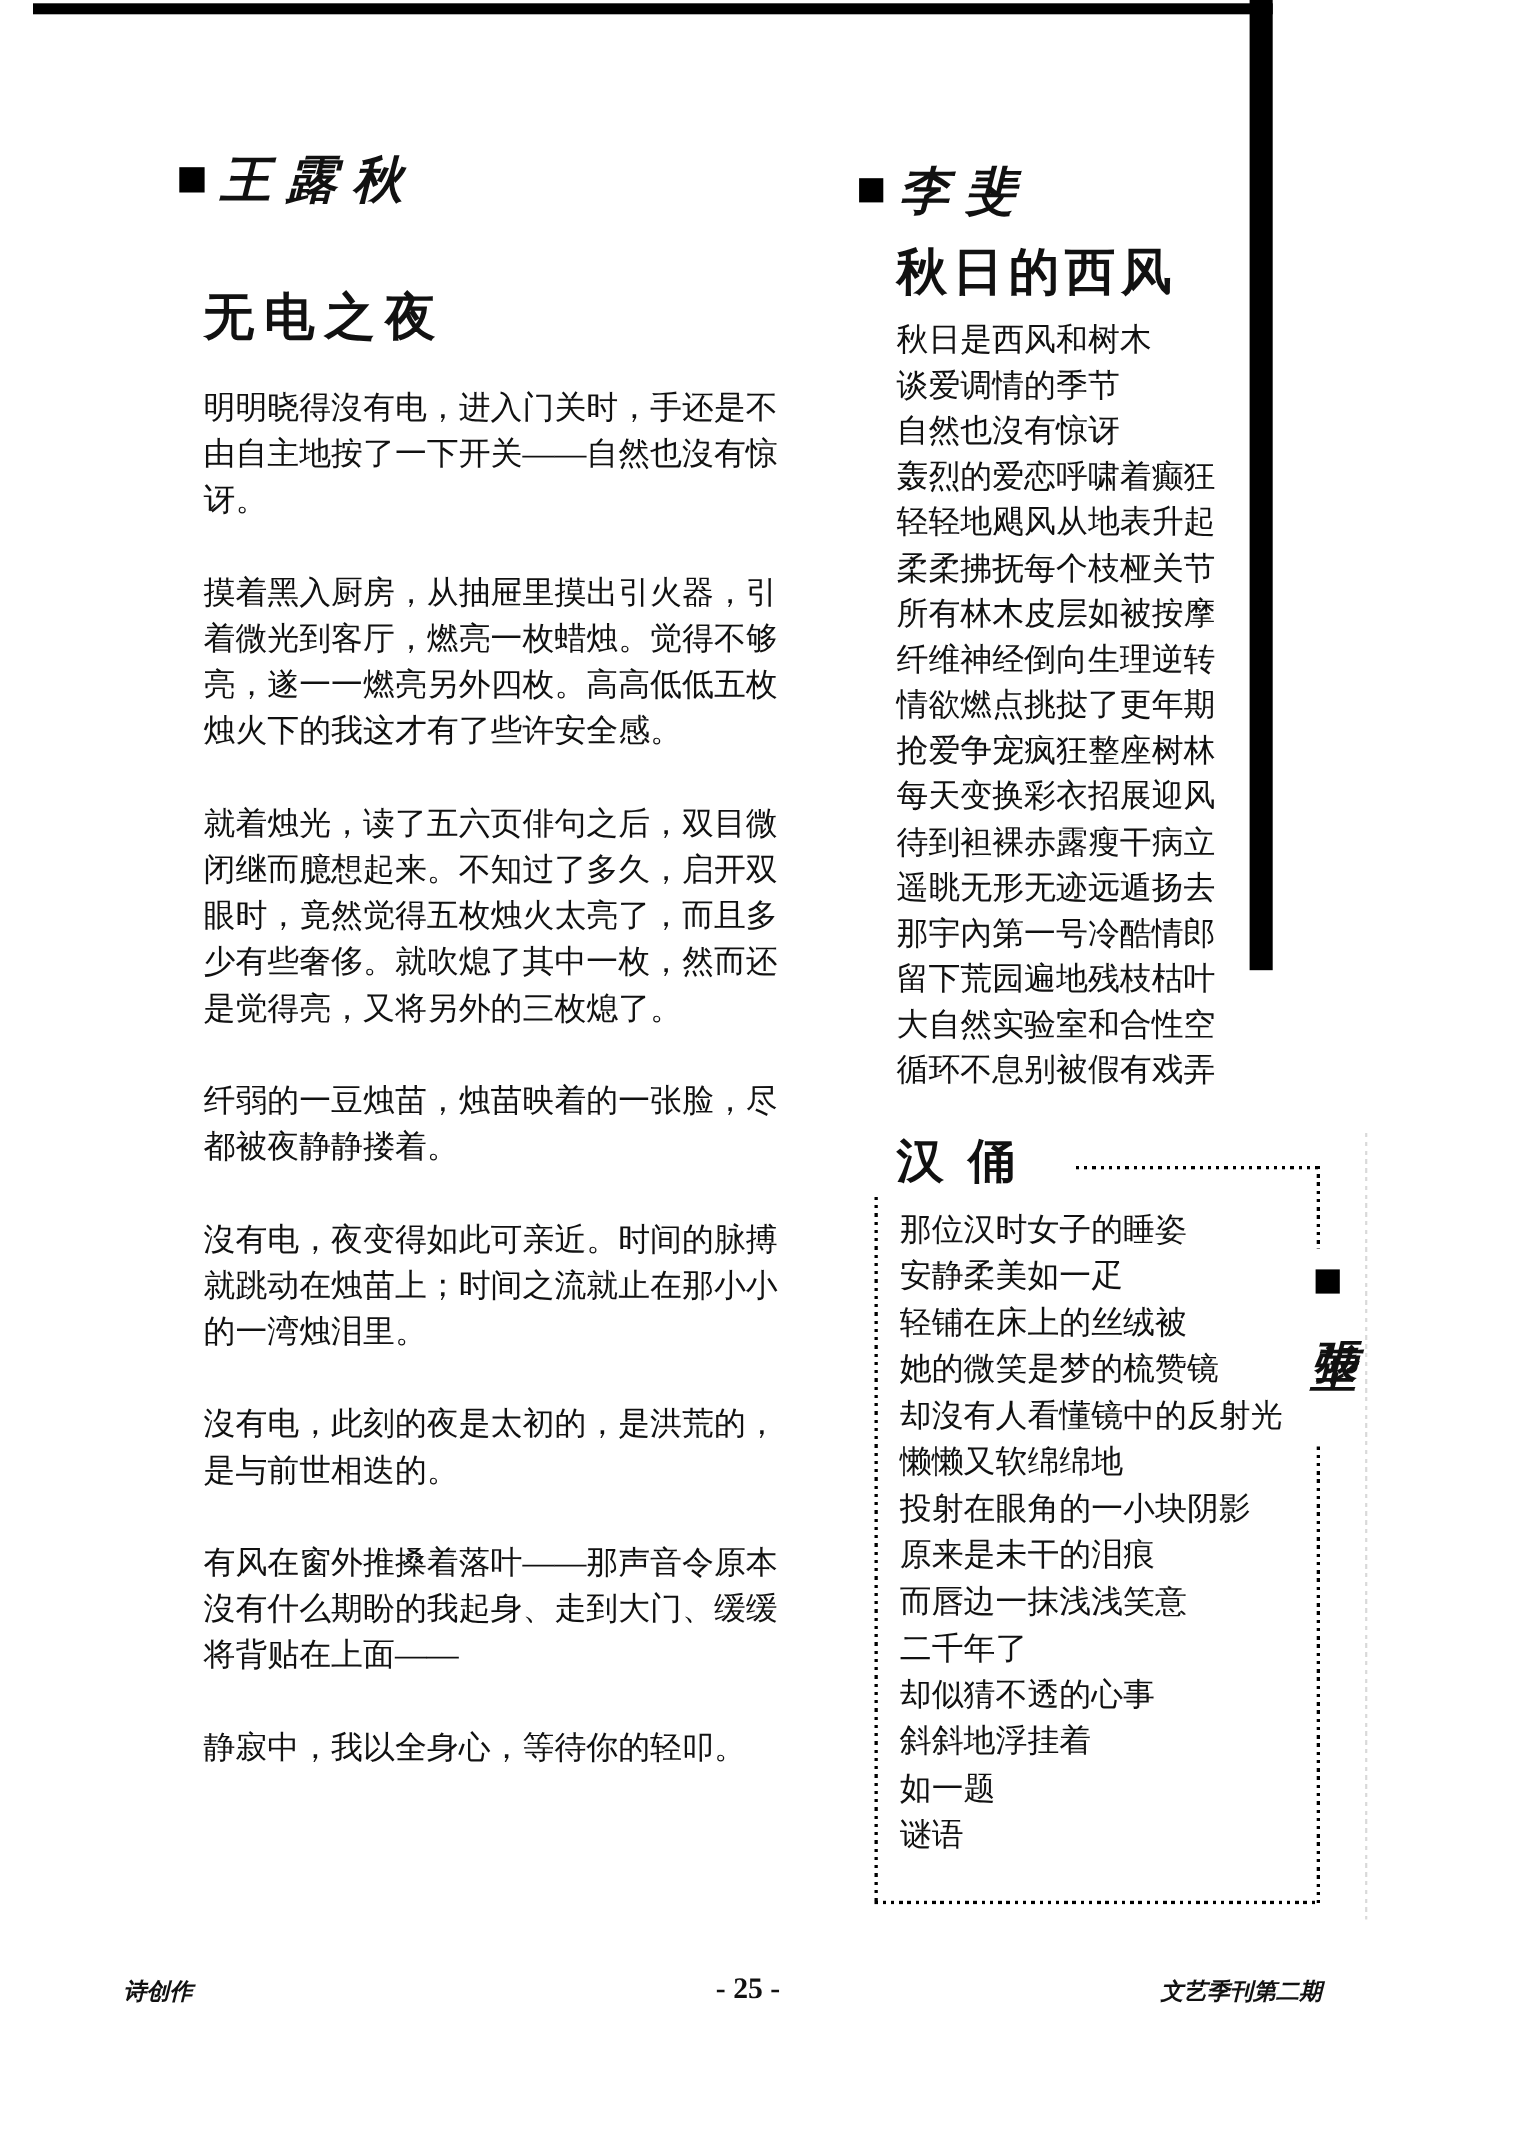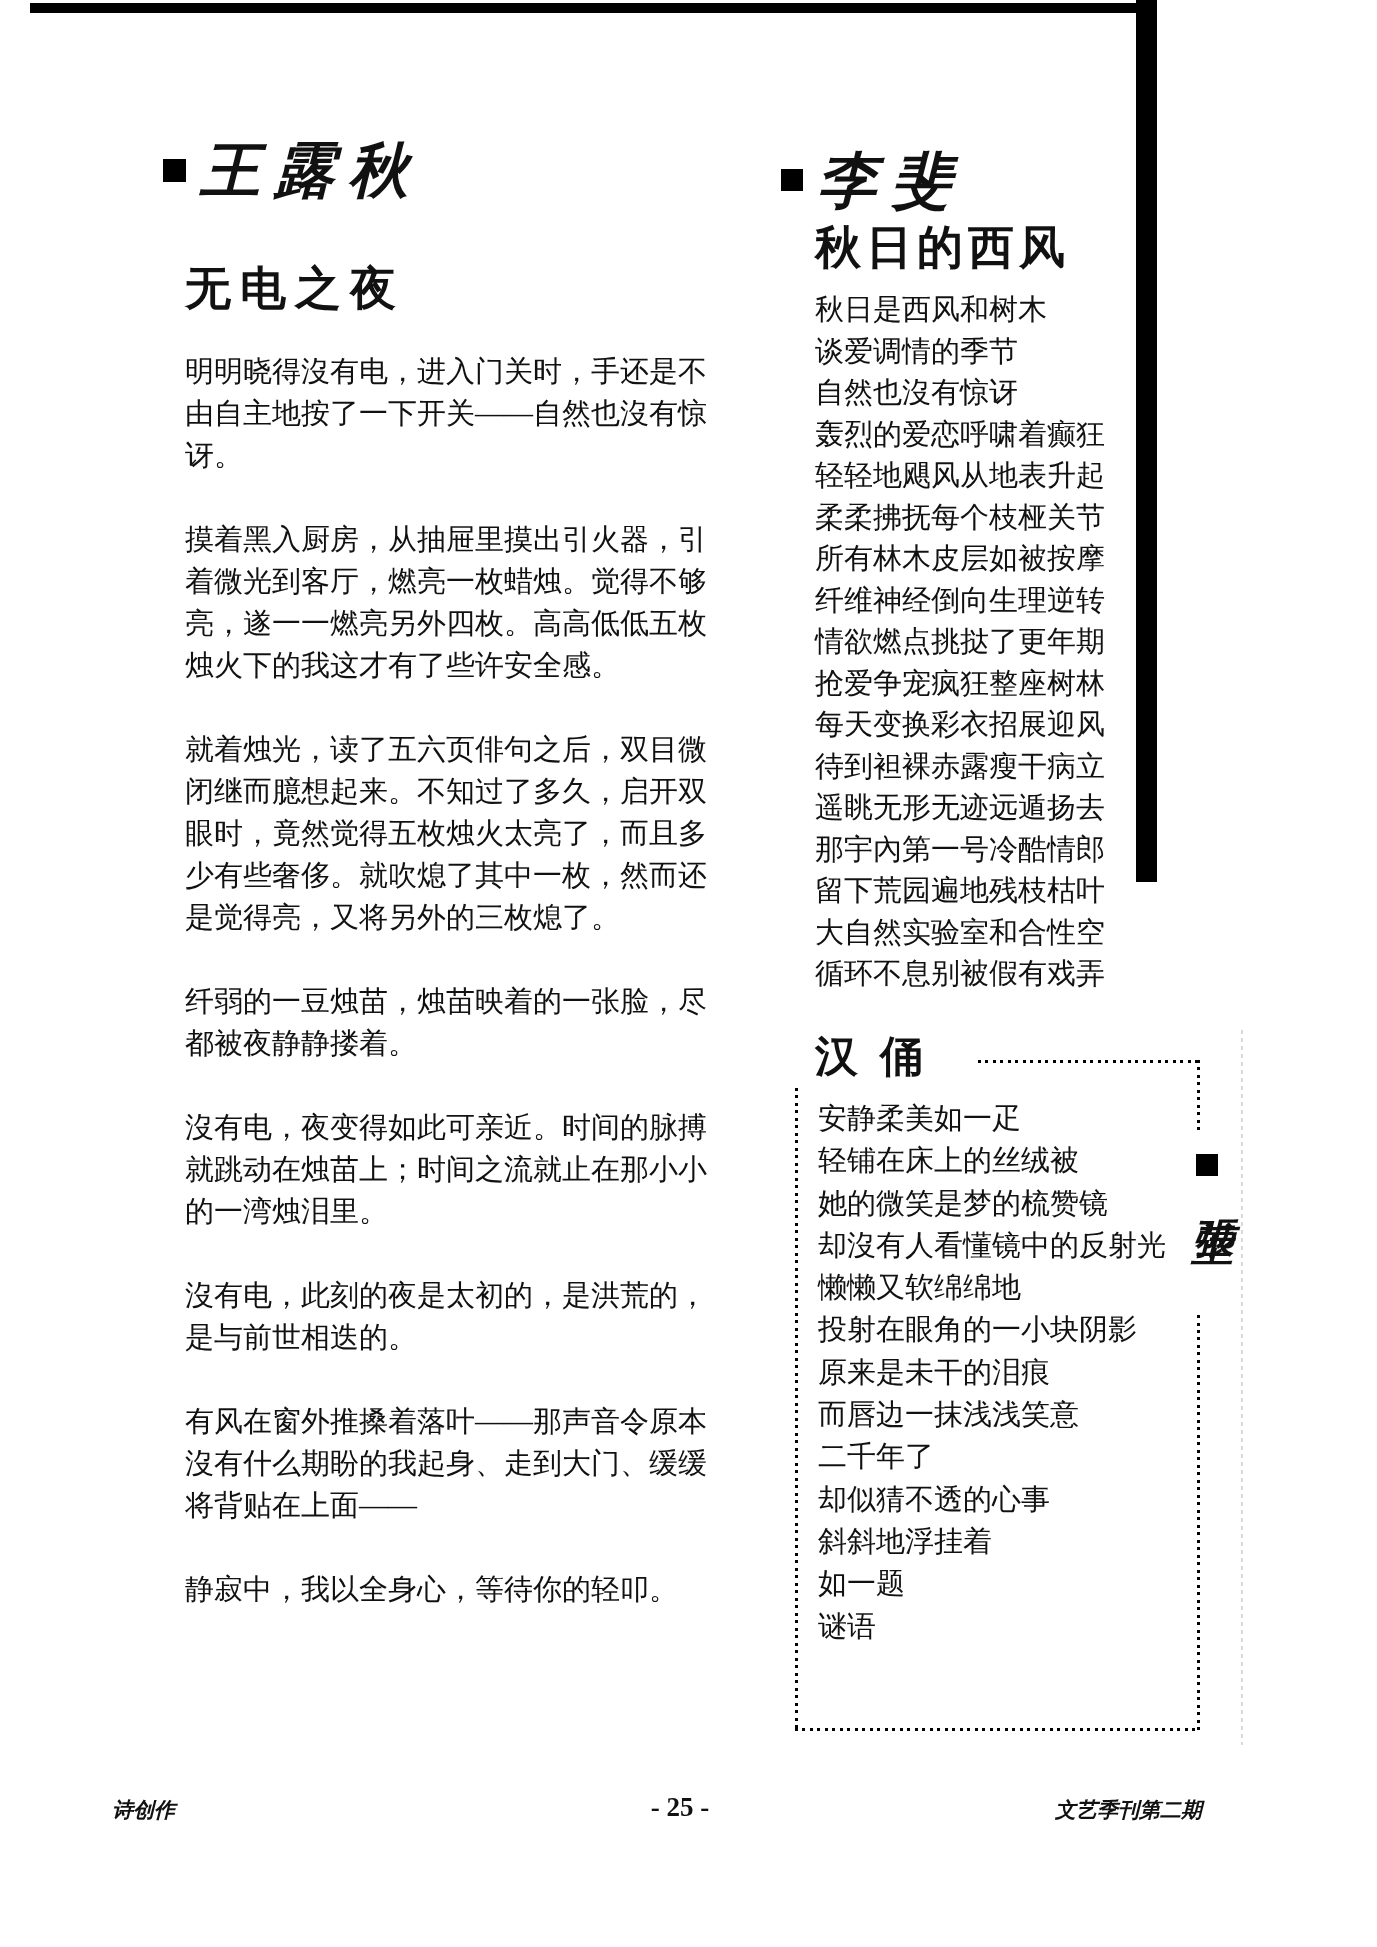--- a/index.html
+++ b/index.html
@@ -18,21 +18,21 @@
     background:repeating-linear-gradient(to bottom,#d9d9d9 0 4px,transparent 4px 8px);}
 
   
   .author-header{position:absolute;display:flex;align-items:center;gap:14px;}
   .sq{display:inline-block;background:#000;}
   .sq23{width:23px;height:23px;}
   .sq22{width:22px;height:22px;}
   .author-name{
     font-family:"DejaVu Serif", serif;
     font-style:italic;font-weight:bold;
-    font-size:60px;letter-spacing:14px;line-height:1;white-space:nowrap;
+    font-size:46px;letter-spacing:14px;line-height:1;white-space:nowrap;
   }
 
   
   .big-title{
     position:absolute;
     font-family:"DejaVu Sans", sans-serif;
     font-weight:bold;font-size:46px;line-height:1;white-space:nowrap;
   }
   #lc-title{left:185px;top:265px;width:522px;text-align:left;letter-spacing:9px;}
   #rc-title{left:815px;top:224px;letter-spacing:5px;}
@@ -141,20 +141,21 @@
 
   <div class="big-title" id="hy-title">汉俑</div>
 
   <div class="dot-h" id="hy-topline"></div>
   <div class="dot-v" id="hy-left"></div>
   <div class="dot-v" id="hy-right-a"></div>
   <div class="dot-v" id="hy-right-b"></div>
   <div class="dot-h" id="hy-bottom"></div>
 
   <div class="poem" id="hy-poem">
+    <div>那位汉时女子的睡姿</div>
     <div>安静柔美如一疋</div>
     <div>轻铺在床上的丝绒被</div>
     <div>她的微笑是梦的梳赞镜</div>
     <div>却沒有人看懂镜中的反射光</div>
     <div>懒懒又软绵绵地</div>
     <div>投射在眼角的一小块阴影</div>
     <div>原来是未干的泪痕</div>
     <div>而唇边一抹浅浅笑意</div>
     <div>二千年了</div>
     <div>却似猜不透的心事</div>

